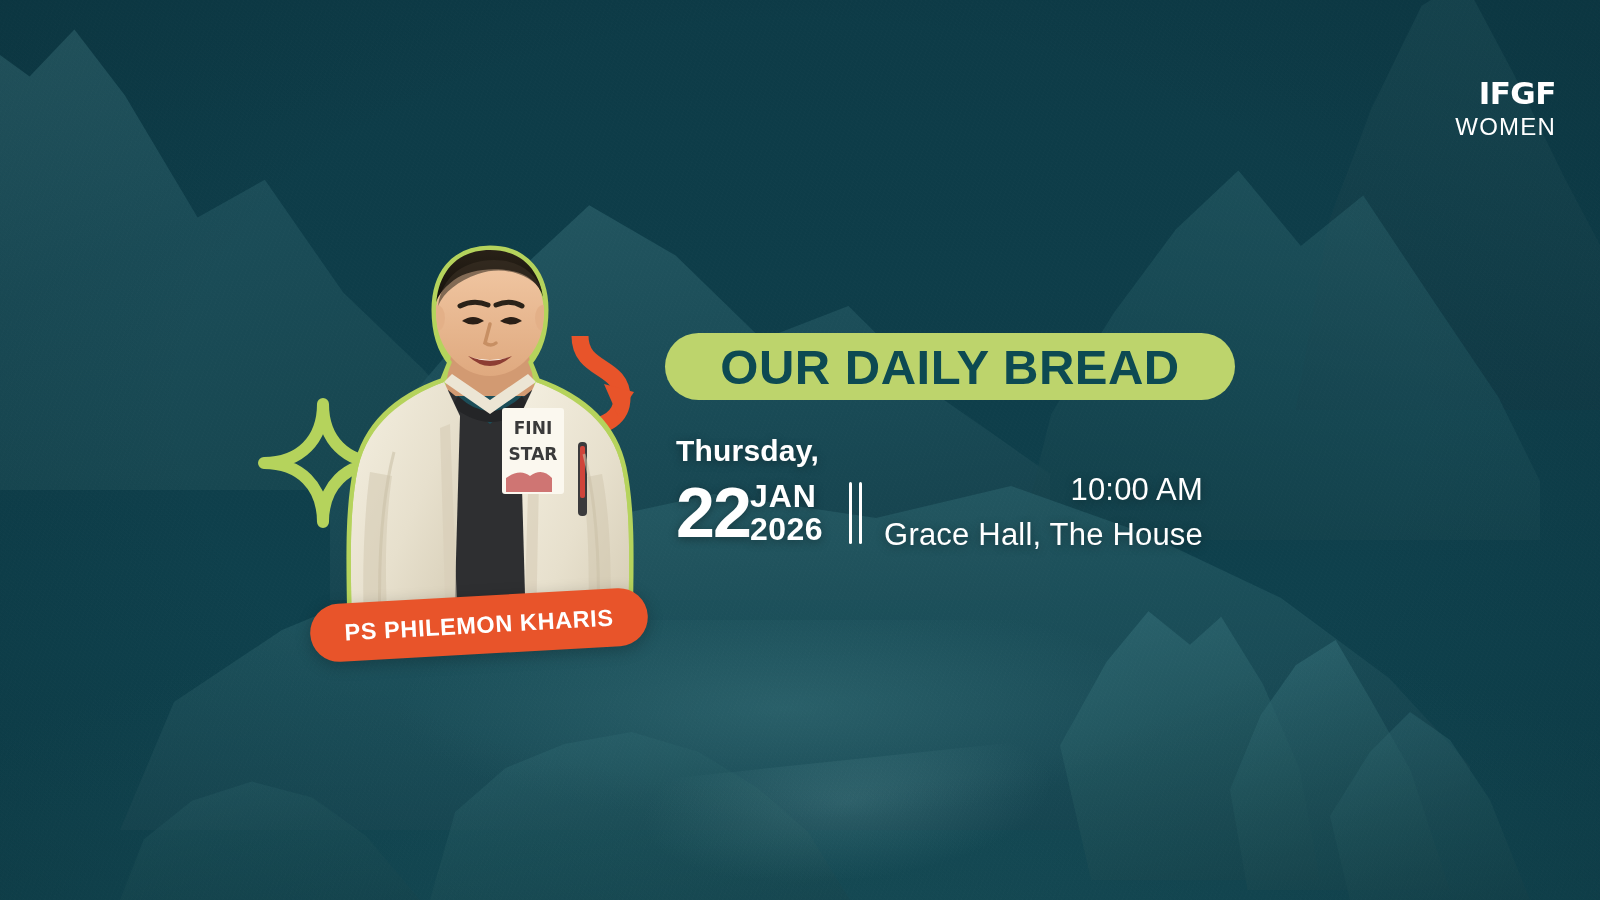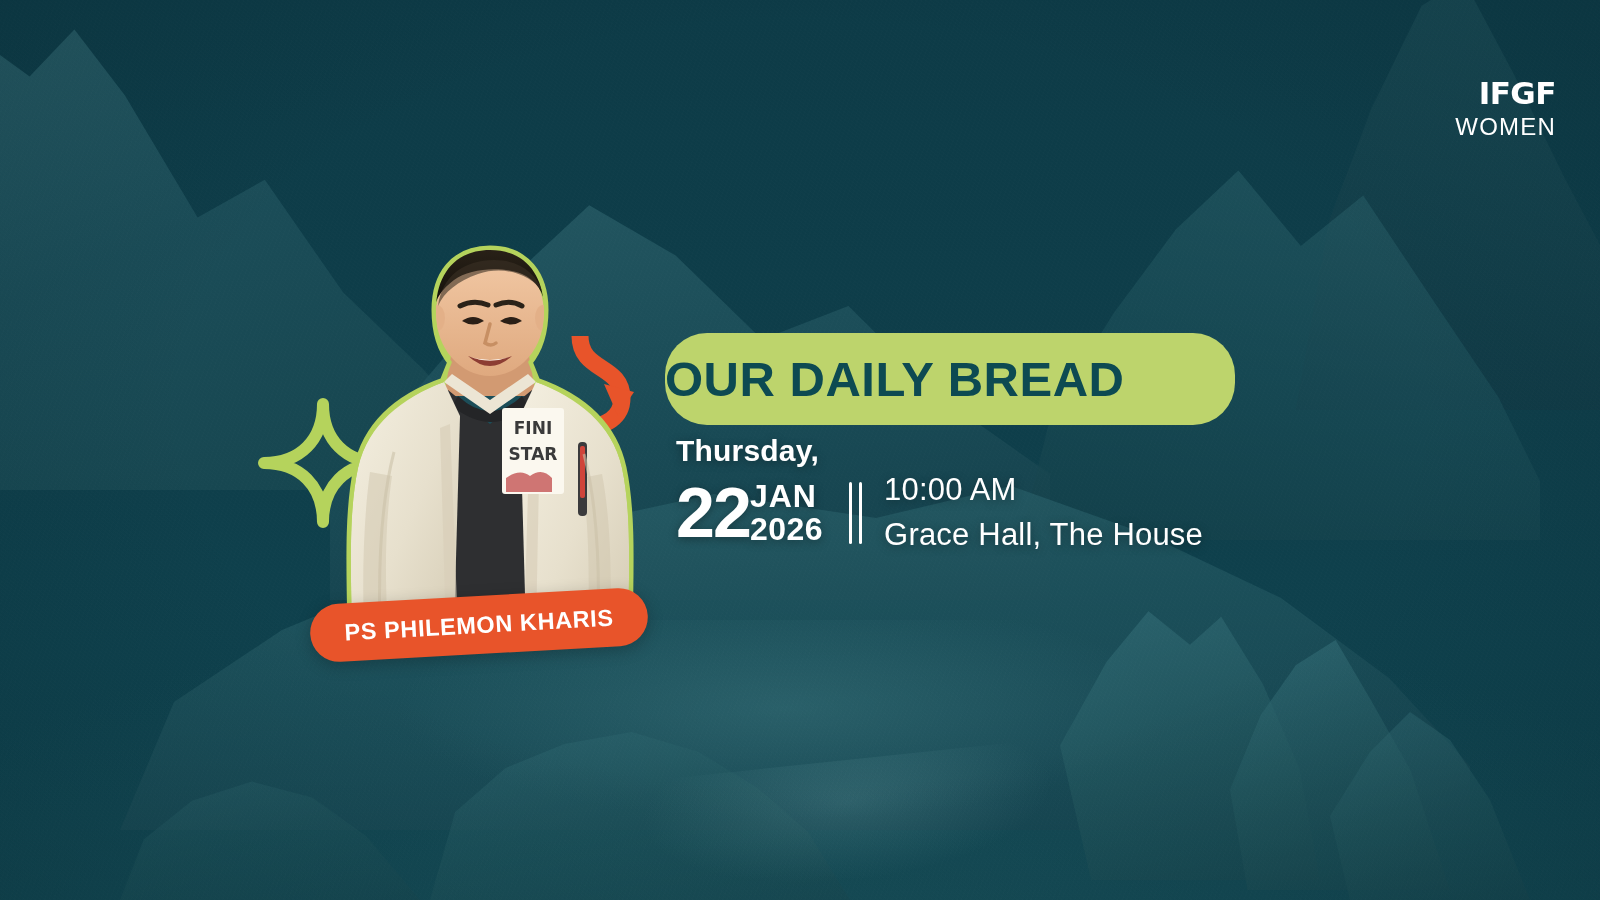--- a/index.html
+++ b/index.html
@@ -194,26 +194,26 @@
     letter-spacing: 0.6px;
     white-space: nowrap;
   }
 
   
   .title-pill {
     position: absolute;
     left: 665px;
     top: 333px;
     width: 570px;
-    height: 92px;
+    height: 67px;
     background: #bdd46c;
     border-radius: 42px;
     display: flex;
     align-items: center;
-    justify-content: flex-start;
+    justify-content: center;
   }
   .title-pill span {
     color: #0d4a52;
     font-size: 49px;
     font-weight: 800;
     letter-spacing: 0.5px;
     white-space: nowrap;
     font-family: "Liberation Sans", sans-serif;
   }
 
@@ -271,20 +271,21 @@
     border-radius: 2px;
   }
   .venue {
     line-height: 1.06;
     text-shadow: 0 2px 10px rgba(0,0,0,0.35);
   }
   .time {
     font-size: 31px;
     font-weight: 500;
     letter-spacing: 0.2px;
+    text-align: right;
   }
   .place {
     font-size: 31px;
     font-weight: 500;
     letter-spacing: 0.2px;
     margin-top: 12px;
   }
 </style>
 </head>
 <body>

